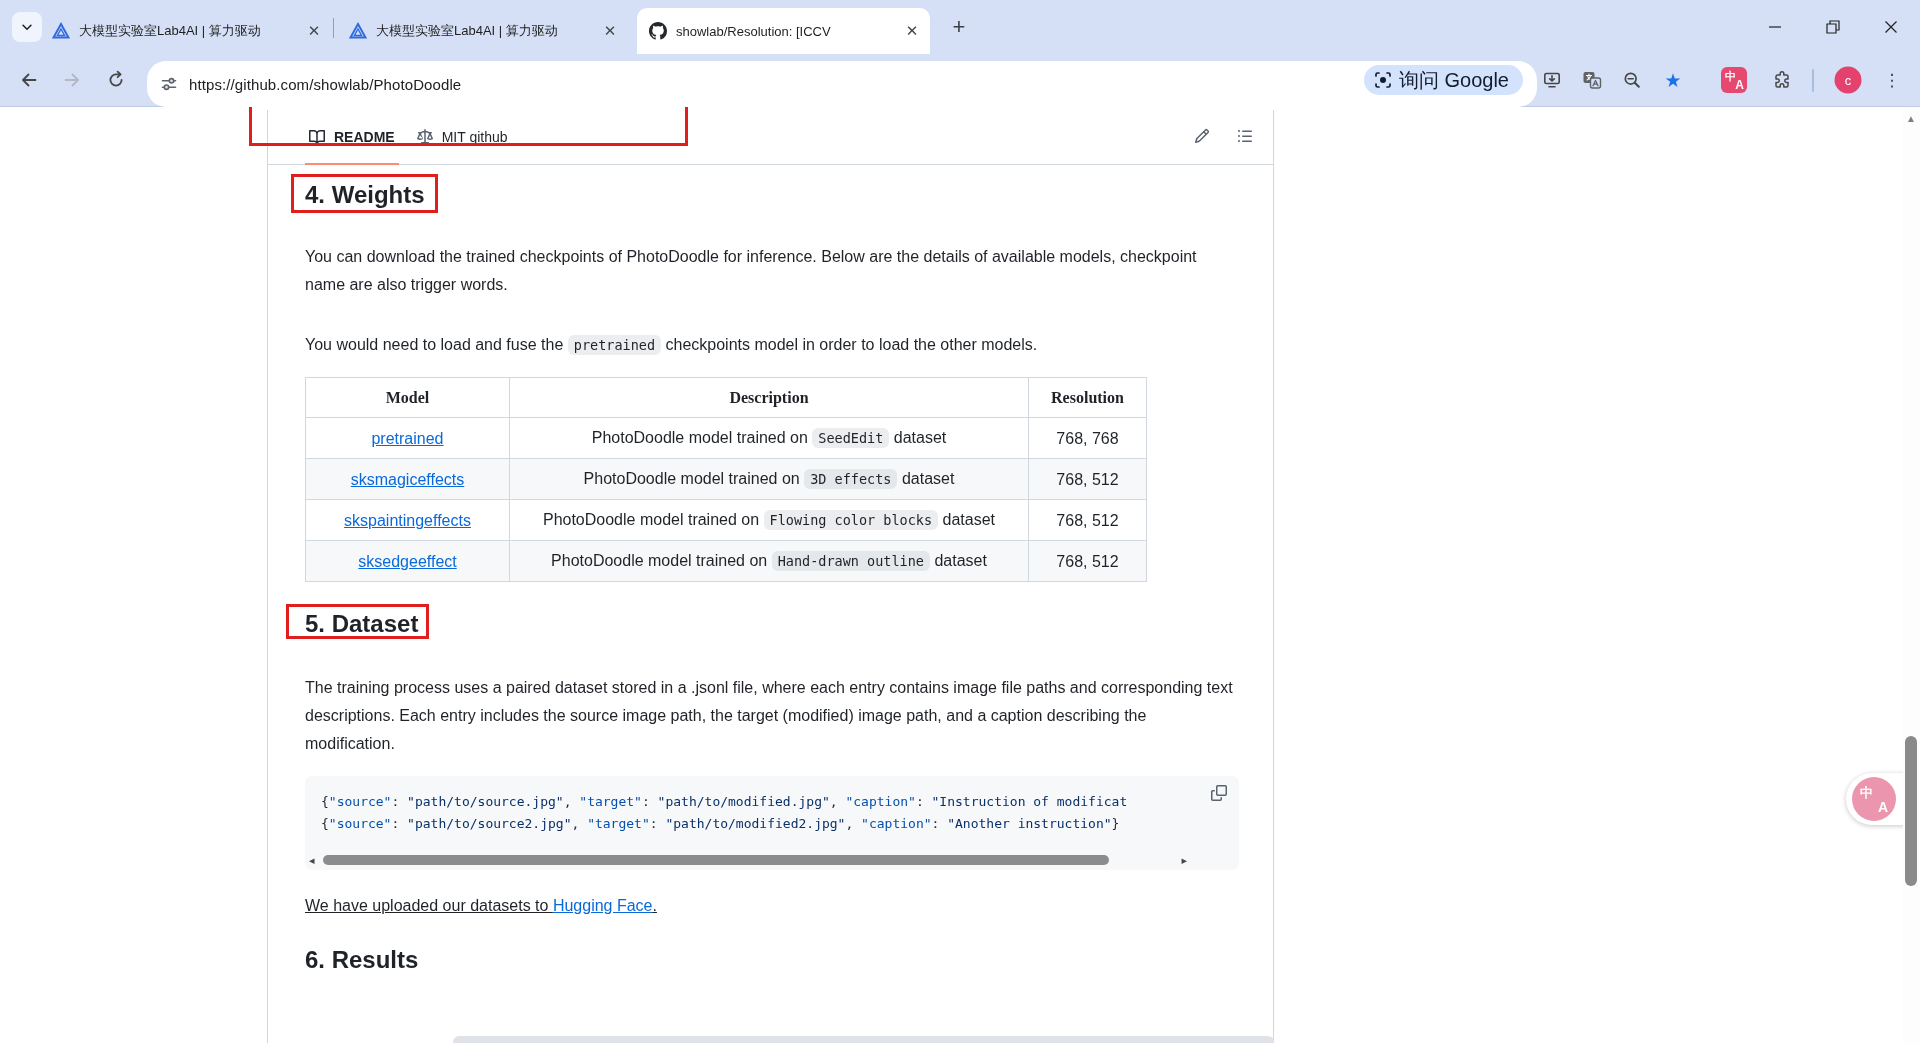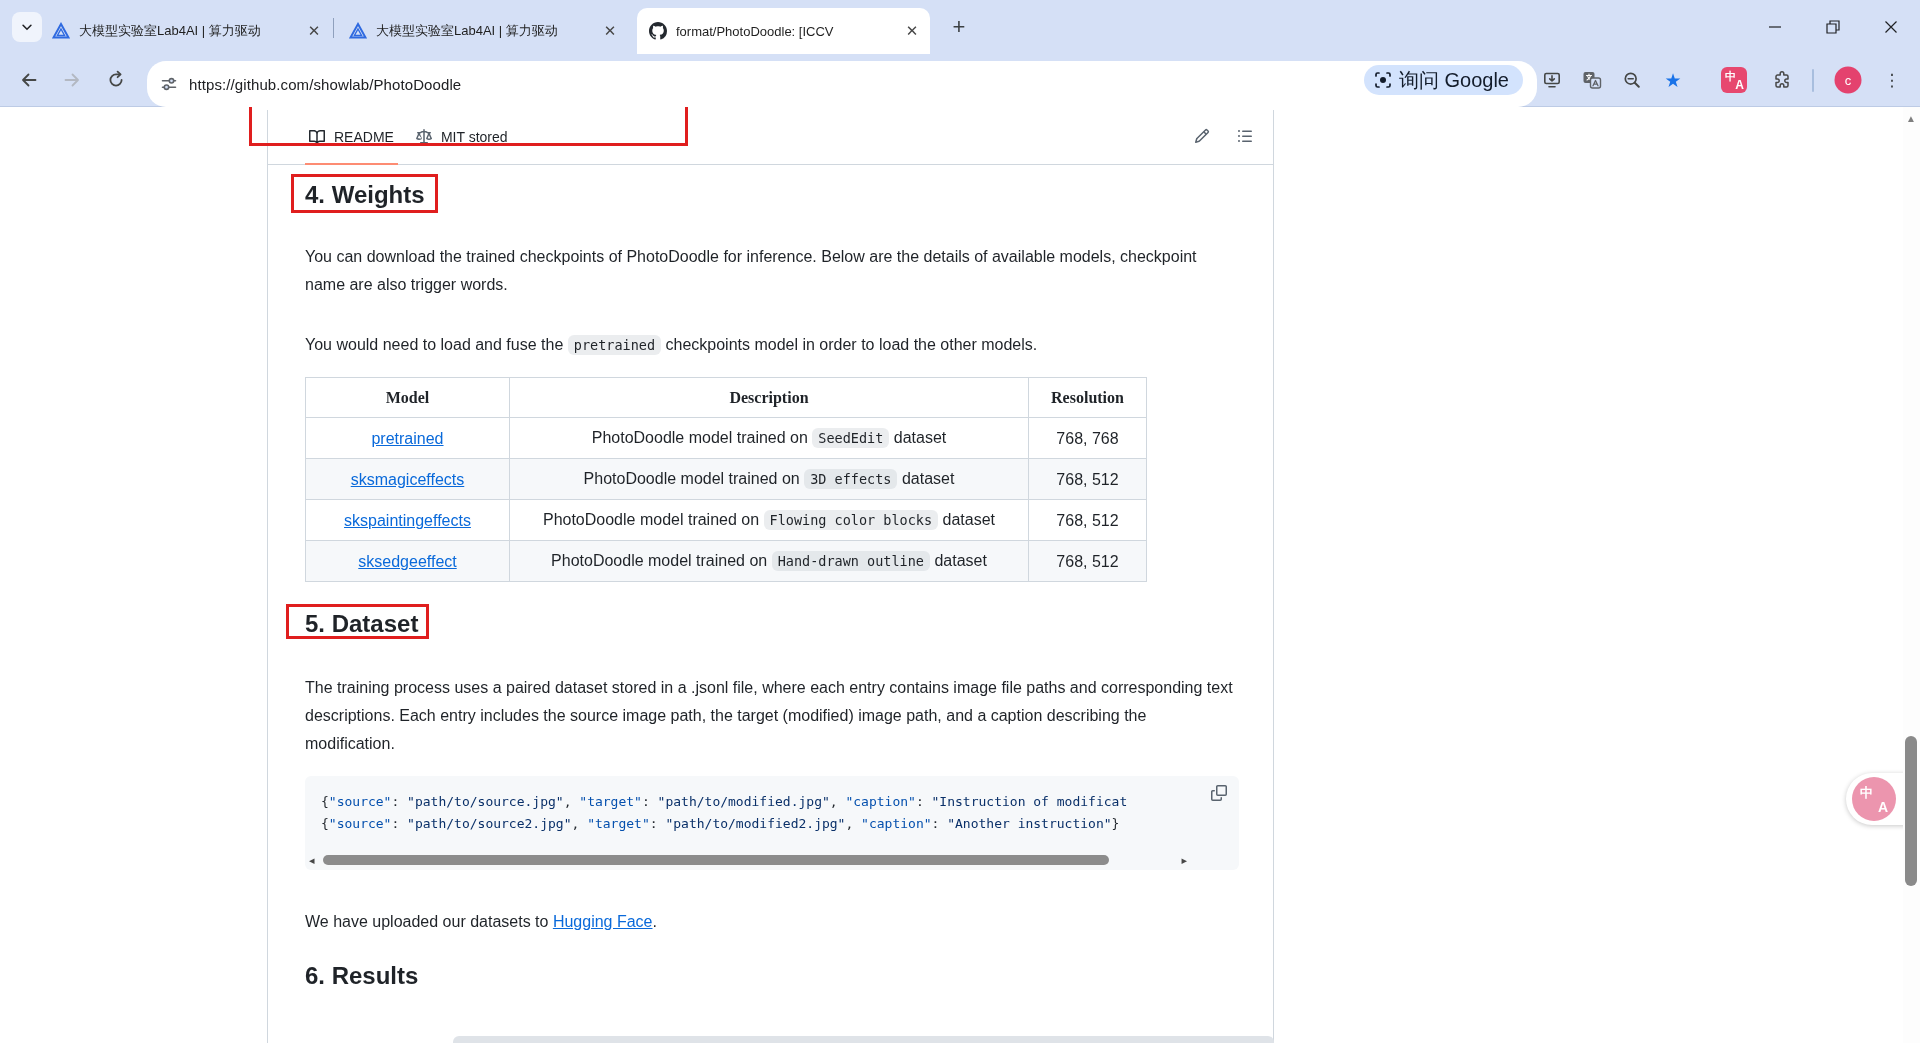--- a/index.html
+++ b/index.html
@@ -48,21 +48,21 @@
   .kebab { font-size:17px; color:#3c4043; letter-spacing:0; }
 
   
   .content { position:absolute; top:107px; left:0; width:1920px; height:936px; background:#fff; overflow:hidden; }
 
   .readme-card { position:absolute; left:267px; top:3px; width:1007px; height:960px;
     border-left:1px solid #d0d7de; border-right:1px solid #d0d7de; }
   .readme-header { height:55px; display:flex; align-items:center; padding-left:37px; border-bottom:1px solid #d0d7de; }
   .rtab { position:relative; height:100%; display:flex; align-items:center; gap:9px; padding:0 4px; margin-right:14px;
     font-size:14px; color:#1f2328; cursor:pointer; }
-  .rtab.active { font-weight:normal;justify-content:space-between; }
+  .rtab.active { font-weight:bold;justify-content:space-between; }
   .rtab.active::after { content:""; position:absolute; left:0; right:0; bottom:-1px; height:2px; background:#fd8c73; }
   .rtab .octicon { color:#59636e; }
   .header-actions { margin-left:auto; display:flex; gap:27px; padding-right:20px; }
   .header-actions .act { background:none; border:none; cursor:pointer; color:#59636e; }
 
   .readme-body { padding:14px 37px 0; color:#1f2328; }
   .gh-h2 { font-size:24px; line-height:32px; font-weight:bold; position:relative; width:max-content; }
   .gh-p  { font-size:16px; line-height:28px; margin-top:32px; max-width:933px; }
   .ichip { font-family:"DejaVu Sans Mono", monospace; font-size:13.5px; background:rgba(175,184,193,.25);
     border-radius:6px; padding:2px 6px; white-space:nowrap; }
@@ -85,21 +85,21 @@
   .code-block { position:relative; margin-top:18px; width:934px; height:94px; background:#f6f8fa; border-radius:6px;
     padding:15px 16px 0; }
   .code-line { font-family:"DejaVu Sans Mono", monospace; font-size:13px; line-height:22px; white-space:pre; }
   .tok-p { color:#24292f; } .tok-k { color:#0550ae; } .tok-v { color:#0a3069; }
   .copy-btn { position:absolute; right:12px; top:9px; background:none; border:none; color:#59636e; cursor:pointer; }
   .hscroll { position:absolute; left:4px; bottom:3px; width:878px; height:14px; }
   .hs-arrow { position:absolute; top:1px; font-size:11px; color:#474747; font-style:normal; cursor:pointer; }
   .hs-left { left:0; } .hs-right { right:0; }
   .hs-thumb { position:absolute; left:14px; top:2px; width:786px; height:10px; border-radius:5px; background:#8c8c8c; cursor:grab; }
 
-  .upload-p { font-size:16px; line-height:24px; margin-top:40px; position:relative; width:max-content; }
+  .upload-p { font-size:16px; line-height:24px; margin-top:24px; position:relative; width:max-content;text-decoration:underline; }
   .upload-p a { color:#0969da; text-decoration:underline; }
   .results-h2 { margin-top:26px; }
   .media-strip { position:absolute; left:453px; top:929px; width:821px; height:10px; background:#dfe3e8; border-radius:6px 6px 0 0; }
 
   
   .v-scrollbar { position:absolute; right:0; top:0; width:17px; height:936px; background:#fdfdfd; }
   .v-up { position:absolute; top:6px; left:3px; font-size:10px; color:#7f7f7f; font-style:normal; cursor:pointer; }
   .v-thumb { position:absolute; left:2px; top:629px; width:12px; height:150px; border-radius:6px; background:#8a8a8a; cursor:grab; }
 
   
@@ -135,21 +135,21 @@
         <path d="M9 2L16.5 15.5H1.5Z" fill="none" stroke="#2f6ae0" stroke-width="2"></path>
         <path d="M9 7l3.6 6.5H5.4Z" fill="none" stroke="#2f6ae0" stroke-width="1.4"></path>
       </svg>
       <span class="tab-title">大模型实验室Lab4AI | 算力驱动</span>
       <span class="tab-close">✕</span>
     </div>
     <div class="tab active">
       <svg class="tab-fav" viewBox="0 0 16 16">
         <path fill="#24292f" d="M8 0C3.58 0 0 3.58 0 8c0 3.54 2.29 6.53 5.47 7.59.4.07.55-.17.55-.38 0-.19-.01-.82-.01-1.49-2.01.37-2.53-.49-2.69-.94-.09-.23-.48-.94-.82-1.13-.28-.15-.68-.52-.01-.53.63-.01 1.08.58 1.23.82.72 1.21 1.87.87 2.33.66.07-.52.28-.87.51-1.07-1.78-.2-3.64-.89-3.64-3.95 0-.87.31-1.59.82-2.15-.08-.2-.36-1.02.08-2.12 0 0 .67-.21 2.2.82.64-.18 1.32-.27 2-.27s1.36.09 2 .27c1.53-1.04 2.2-.82 2.2-.82.44 1.1.16 1.92.08 2.12.51.56.82 1.27.82 2.15 0 3.07-1.87 3.75-3.65 3.95.29.25.54.73.54 1.48 0 1.07-.01 1.93-.01 2.2 0 .21.15.46.55.38A8.01 8.01 0 0 0 16 8c0-4.42-3.58-8-8-8z"></path>
       </svg>
-      <span class="tab-title">format/PhotoDoodle: [ICCV</span>
+      <span class="tab-title">showlab/Resolution: [ICCV</span>
       <span class="tab-close">✕</span>
     </div>
     <button class="new-tab">+</button>
 
     <div class="win-controls">
       <span class="win-btn">
         <svg width="14" height="14" viewBox="0 0 14 14">
             <path d="M1 7h12" stroke="#202124" stroke-width="1.2"></path>
           </svg>
       </span>
@@ -248,21 +248,21 @@
         <div class="rtab active">
           <svg class="octicon" width="16" height="16" viewBox="0 0 16 16">
               <path fill="#24292f" d="M0 1.75A.75.75 0 0 1 .75 1h4.253c1.227 0 2.317.59 3 1.501A3.743 3.743 0 0 1 11.006 1h4.245a.75.75 0 0 1 .75.75v10.5a.75.75 0 0 1-.75.75h-4.507a2.25 2.25 0 0 0-1.591.659l-.622.621a.75.75 0 0 1-1.06 0l-.622-.621A2.25 2.25 0 0 0 5.258 13H.75a.75.75 0 0 1-.75-.75V1.75zm7.251 10.324l.004-5.073-.002-2.253A2.25 2.25 0 0 0 5.003 2.5H1.5v9h3.757a3.75 3.75 0 0 1 1.994.574zM8.755 4.75l-.004 7.322a3.752 3.752 0 0 1 1.992-.572H14.5v-9h-3.495a2.25 2.25 0 0 0-2.25 2.25z"></path>
             </svg>
           <span>README</span>
         </div>
         <div class="rtab">
           <svg class="octicon" width="16" height="16" viewBox="0 0 16 16">
               <path fill="#59636e" d="M8.75.75V2h.985c.304 0 .603.08.867.231l1.29.736c.038.022.08.033.124.033h2.234a.75.75 0 0 1 0 1.5h-.427l2.111 4.692a.75.75 0 0 1-.154.838c-.21.176-.441.327-.686.45C14.556 10.78 13.88 11 13 11s-1.556-.22-2.023-.454a3.544 3.544 0 0 1-.686-.45.75.75 0 0 1-.154-.838L12.178 4.5h-.162c-.305 0-.604-.079-.868-.231l-1.29-.736a.245.245 0 0 0-.124-.033H8.75V13h2.5a.75.75 0 0 1 0 1.5h-6.5a.75.75 0 0 1 0-1.5h2.5V3.5h-.984a.245.245 0 0 0-.124.033l-1.289.737c-.265.15-.564.23-.869.23h-.162l2.112 4.692a.75.75 0 0 1-.154.838c-.21.176-.441.327-.686.45C4.556 10.78 3.88 11 3 11s-1.556-.22-2.023-.454a3.544 3.544 0 0 1-.686-.45.75.75 0 0 1-.154-.838L2.178 4.5H1.75a.75.75 0 0 1 0-1.5h2.234a.249.249 0 0 0 .125-.033l1.288-.737c.265-.15.564-.23.869-.23h.984V.75a.75.75 0 0 1 1.5 0zm2.945 8.477c.285.135.718.273 1.305.273s1.02-.138 1.305-.273L13 6.327l-1.305 2.9zm-8.69 0c.285.135.718.273 1.305.273s1.02-.138 1.305-.273L3 6.327l-1.305 2.9z"></path>
             </svg>
-          <span>MIT stored</span>
+          <span>MIT github</span>
         </div>
         <div class="header-actions">
           <button class="act">
             <svg width="16" height="16" viewBox="0 0 16 16">
                 <path fill="#59636e" d="M11.013 1.427a1.75 1.75 0 0 1 2.474 0l1.086 1.086a1.75 1.75 0 0 1 0 2.474l-8.61 8.61c-.21.21-.47.364-.756.445l-3.251.93a.75.75 0 0 1-.927-.928l.929-3.25c.081-.286.235-.547.445-.758l8.61-8.61zm1.414 1.06a.25.25 0 0 0-.354 0L10.811 3.75l1.439 1.44 1.263-1.263a.25.25 0 0 0 0-.354l-1.086-1.086zM11.189 6.25L9.75 4.81l-6.286 6.287a.253.253 0 0 0-.064.108l-.558 1.953 1.953-.558a.253.253 0 0 0 .108-.064l6.286-6.286z"></path>
               </svg>
           </button>
           <button class="act">
             <svg width="16" height="16" viewBox="0 0 16 16">
                 <path fill="#59636e" d="M5.75 2.5h8.5a.75.75 0 0 1 0 1.5h-8.5a.75.75 0 0 1 0-1.5zm0 5h8.5a.75.75 0 0 1 0 1.5h-8.5a.75.75 0 0 1 0-1.5zm0 5h8.5a.75.75 0 0 1 0 1.5h-8.5a.75.75 0 0 1 0-1.5zM2 14a1 1 0 1 1 0-2 1 1 0 0 1 0 2zm1-6a1 1 0 1 1-2 0 1 1 0 0 1 2 0zM2 4a1 1 0 1 1 0-2 1 1 0 0 1 0 2z"></path>

